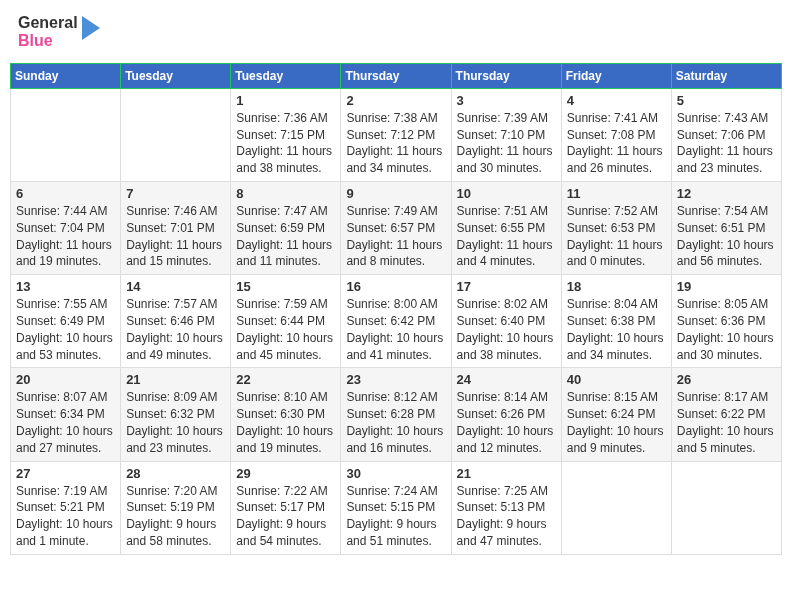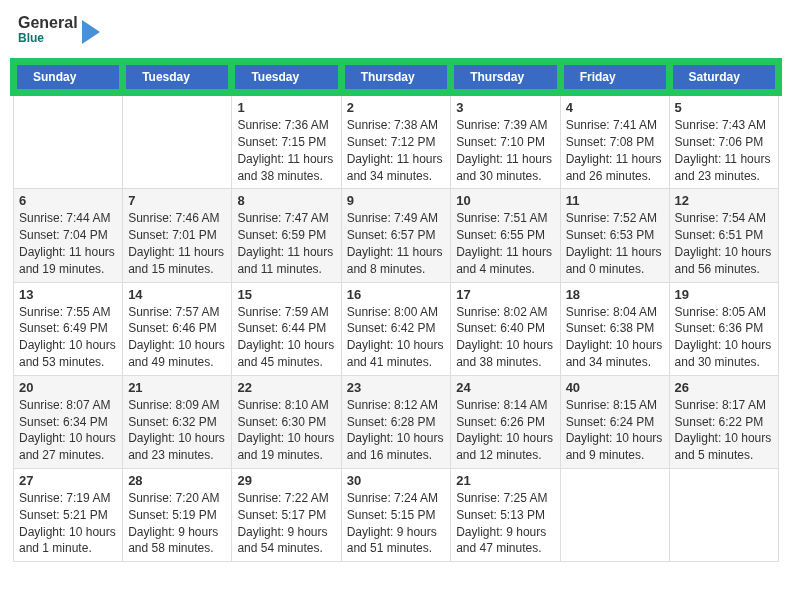--- a/index.html
+++ b/index.html
@@ -38,23 +38,23 @@
     .calendar {
       width: 100%;
       border-collapse: collapse;
       border: 1px solid #ccc;
     }
     .calendar th {
       background-color: #3a6bc4;
       color: white;
       font-size: 12px;
       font-weight: bold;
-      padding: 5px 16px;
+      padding: 5px 4px;
       text-align: left;
-      border: 7px solid #22c55e;
+      border: 1px solid #22c55e;
     }
     .calendar td {
       vertical-align: top;
       border: 1px solid #ddd;
       padding: 4px 5px;
       width: 110px;
       min-height: 80px;
       height: 90px;
     }
     .calendar tr:nth-child(even) td {
@@ -79,24 +79,24 @@
       background-color: #fff;
     }
     .row-even td { background-color: #f0f0f0; }
     .row-odd td { background-color: #ffffff; }
   </style>
 </head>
 <body>
 
 <div class="header">
   <div class="logo">
-  <div style="display:flex;align-items:flex-end;gap:2px;">
+  <div style="display:flex;align-items:flex-start;gap:2px;">
     <div style="text-align:left;">
       <span style="font-size:16px;font-weight:bold;color:#333;display:block;line-height:1.15;">General</span>
-      <span style="font-size:12px;font-weight:bold;color:#0f766e;display:block;line-height:1.15;">Blue</span>
+      <span style="font-size:16px;font-weight:bold;color:#ec4899;display:block;line-height:1.15;">Blue</span>
     </div>
     <svg width="22" height="28" viewBox="0 0 22 28" xmlns="http://www.w3.org/2000/svg">
       <polygon points="2,2 20,14 2,26" fill="#4a90d9"></polygon>
     </svg>
   </div>
 </div>
   <div class="title-block">
     <div class="month-title"></div>
     <div class="subtitle"></div>
   </div>

